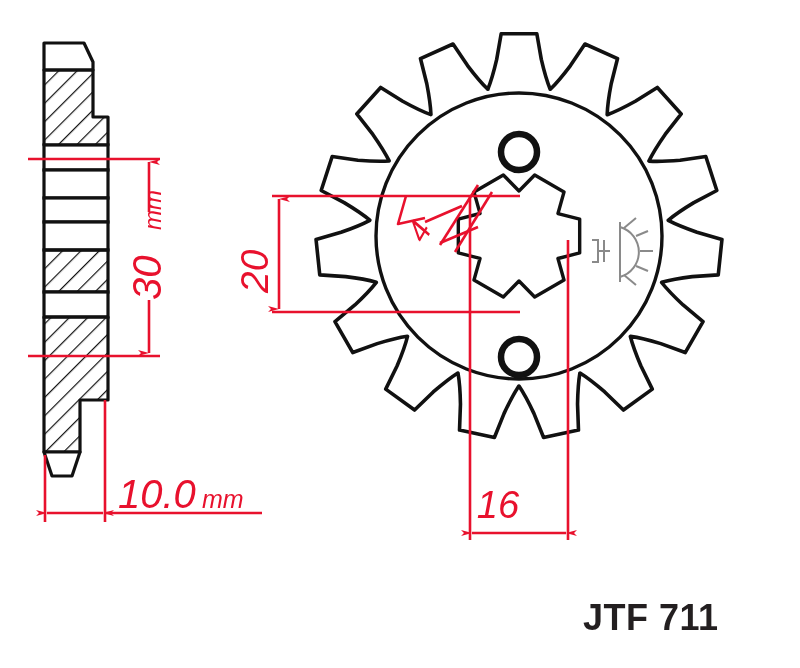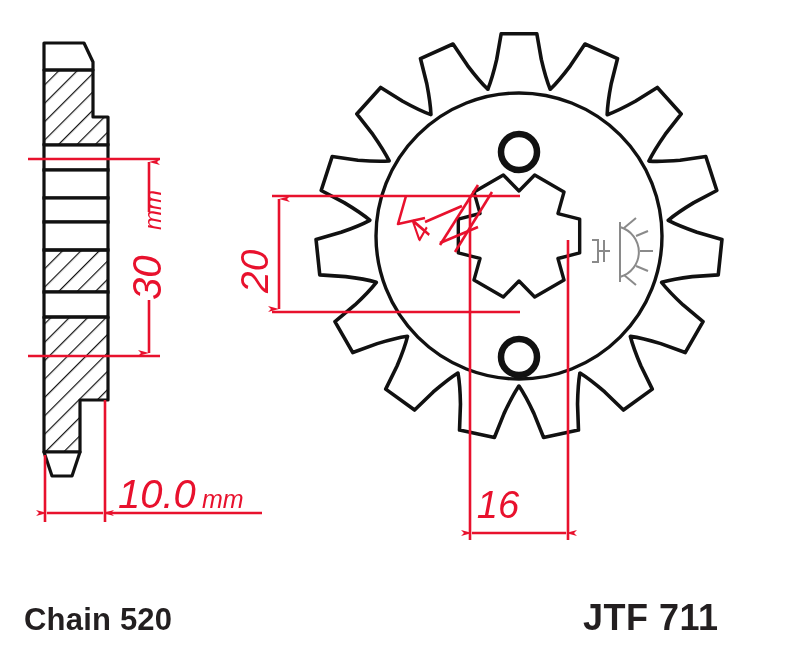--- a/index.html
+++ b/index.html
@@ -131,16 +131,15 @@
       <line x1="636" y1="236" x2="648" y2="231"></line>
       <line x1="640" y1="251" x2="653" y2="251"></line>
       <line x1="636" y1="266" x2="648" y2="271"></line>
       <line x1="624" y1="275" x2="636" y2="285"></line>
       <path d="M592,240 L598,240 L598,262 L592,262"></path>
       <line x1="598" y1="251" x2="610" y2="251"></line>
       <line x1="604" y1="240" x2="604" y2="262"></line>
     </g>
   </svg>
 
-  <div class="lbl chain-label">Chain 520</div>
 
   <div class="lbl part-label">JTF 711</div>
 </div>
 
 </body></html>

